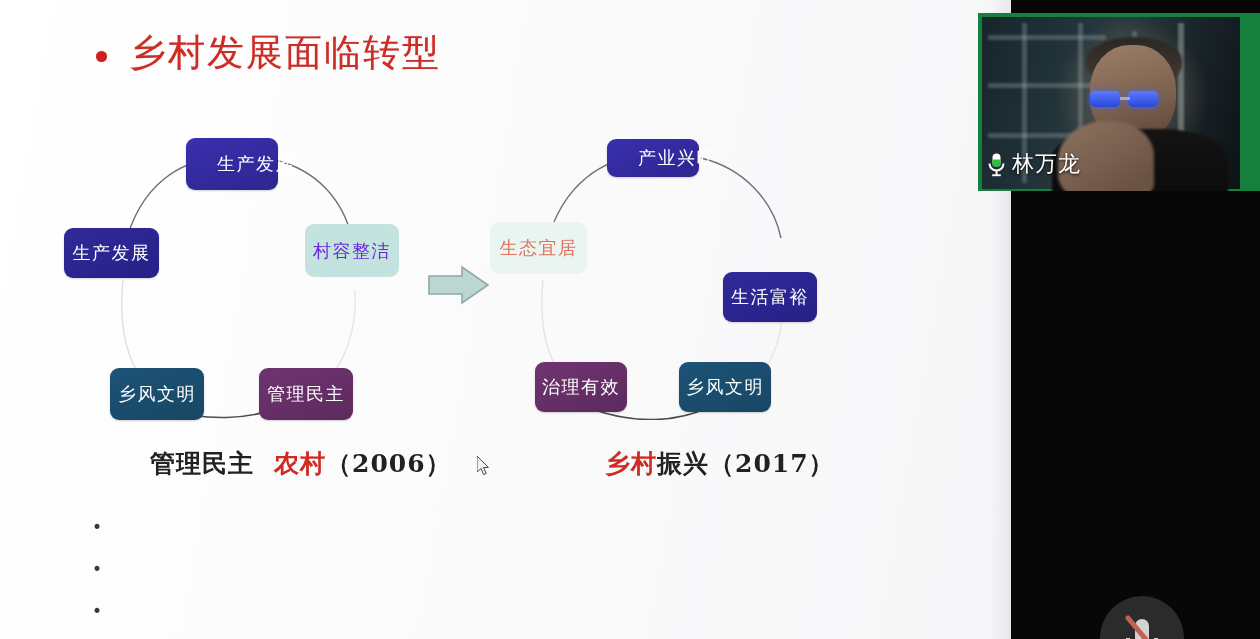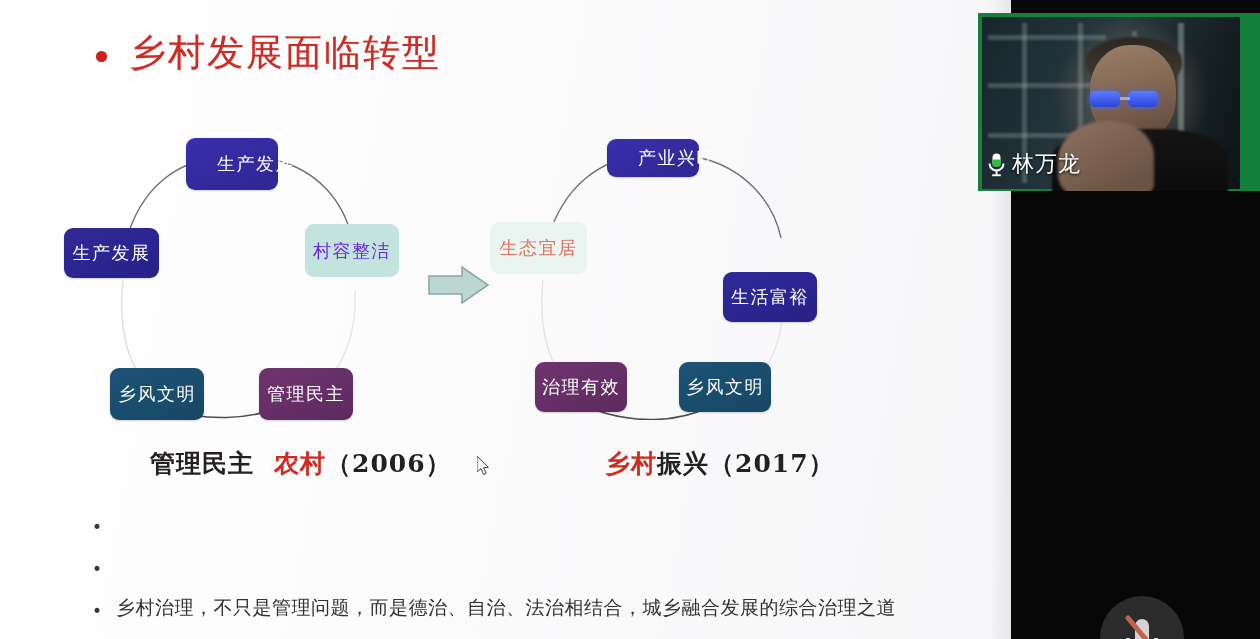--- a/index.html
+++ b/index.html
@@ -252,21 +252,20 @@
 
     <div class="bullets">
       <div class="bline">
         <span class="bdot">•</span>
       </div>
       <div class="bline">
         <span class="bdot">•</span>
       </div>
       <div class="bline">
         <span class="bdot">•</span>
-        <span class="btext">乡村治理，不只是管理问题，而是德治、自治、法治相结合，城乡融合发展的综合治理之道</span>
       </div>
     </div>
 
     <svg class="cursor" viewBox="0 0 14 20">
       <polygon points="0,0 0,16 4,12.5 6.6,18.6 9.2,17.4 6.6,11.6 11.4,11.4" fill="#f4f4f4" stroke="#4a4a4a" stroke-width="1"></polygon>
     </svg>
   </div>
 
   <div id="rail"></div>
 

